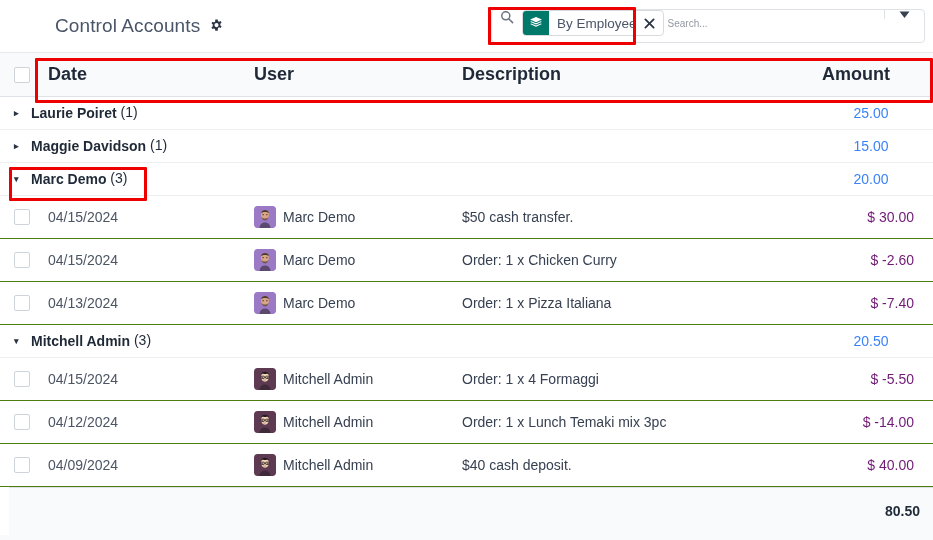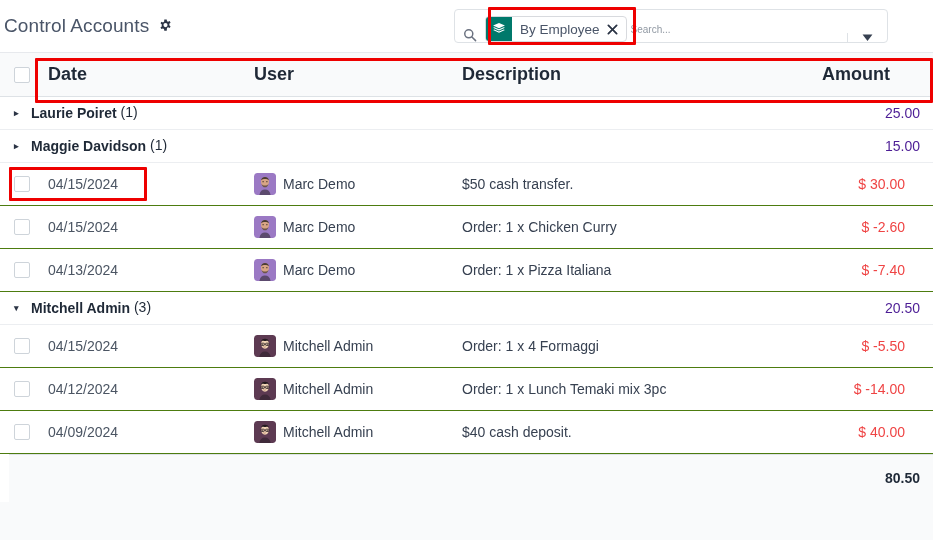--- a/index.html
+++ b/index.html
@@ -22,22 +22,23 @@
     background: #ffffff;
   }
 
   
   .cp-header {
     height: 52px;
     flex: 0 0 52px;
     display: flex;
     align-items: center;
     background: #ffffff;
-    padding: 0 14px 0 4px;
+    padding: 0 14px 0 18px;
     position: relative;
+    margin-left: 37px;
   }
 
   .cp-title {
     display: flex;
     align-items: center;
     gap: 9px;
     font-size: 19px;
     font-weight: 400;
     color: #4a5568;
     letter-spacing: 0.1px;
@@ -53,21 +54,21 @@
   .gear-icon svg { display: block; width: 15px; height: 15px; }
 
   
   .searchview {
     position: absolute;
     left: 454px;
     top: 9px;
     width: 434px;
     height: 34px;
     display: flex;
-    align-items: flex-end;
+    align-items: flex-start;
     background: #ffffff;
     border: 1px solid #dee2e6;
     border-radius: 4px;
   }
 
   .sv-magnifier {
     width: 30px;
     display: flex;
     align-items: center;
     justify-content: center;
@@ -205,24 +206,24 @@
     border-bottom: 1px solid #eceef1;
     font-size: 14px;
     font-weight: 700;
     color: #1f2937;
     padding: 0 4px;
     vertical-align: middle;
     cursor: pointer;
   }
   tr.group-row td.g-name { padding-left: 14px; }
   tr.group-row td.g-amt {
-    text-align: right;
+    text-align: center;
     padding-right: 13px;
     font-weight: 400;
-    color: #4c1d95;
+    color: #3b82f6;
   }
 
   .caret {
     display: inline-block;
     width: 14px;
     color: #2b3445;
     font-size: 9px;
     line-height: 1;
     vertical-align: middle;
     margin-right: 3px;
@@ -235,21 +236,21 @@
     height: 43px;
     background: #ffffff;
     border-bottom: 1px solid #4d7c0f;
     padding: 0 4px;
     vertical-align: middle;
     color: #374151;
     font-size: 14px;
   }
   tr.data-row td.d-check { padding-left: 14px; }
   tr.data-row td.d-date { padding-left: 6px; color: #4b5563; }
-  tr.data-row td.d-amt { text-align: right; padding-right: 28px; color: #ef4444; white-space: nowrap; }
+  tr.data-row td.d-amt { text-align: right; padding-right: 19px; color: #701a75; white-space: nowrap; }
 
   .user-cell {
     display: flex;
     align-items: center;
     gap: 7px;
   }
 
   
   .avatar {
     width: 22px;
@@ -373,20 +374,27 @@
         </tr>
 
         <tr class="group-row">
           <td class="g-name" colspan="4">
             <span class="caret">▸</span><span class="g-text">Maggie Davidson</span>
             <span class="g-count">(1)</span>
           </td>
           <td class="g-amt">15.00</td>
         </tr>
 
+        <tr class="group-row">
+          <td class="g-name" colspan="4">
+            <span class="caret">▾</span><span class="g-text">Marc Demo</span>
+            <span class="g-count">(3)</span>
+          </td>
+          <td class="g-amt">20.00</td>
+        </tr>
 
         <tr class="data-row">
           <td class="d-check">
             <span class="cbox"></span>
           </td>
           <td class="d-date">04/15/2024</td>
           <td>
             <span class="user-cell">
               <span class="avatar">
                 <svg viewBox="0 0 22 22" aria-hidden="true">

